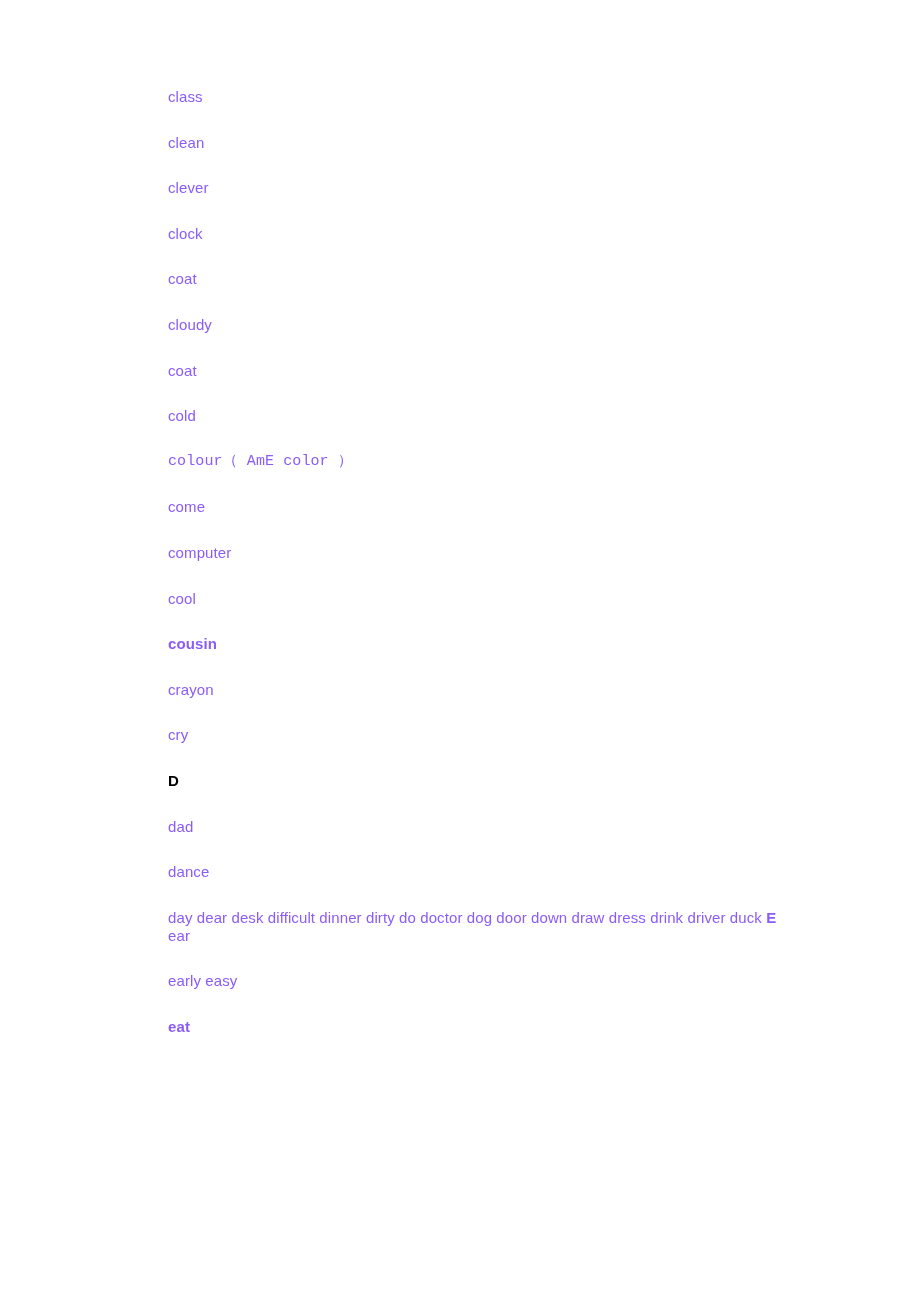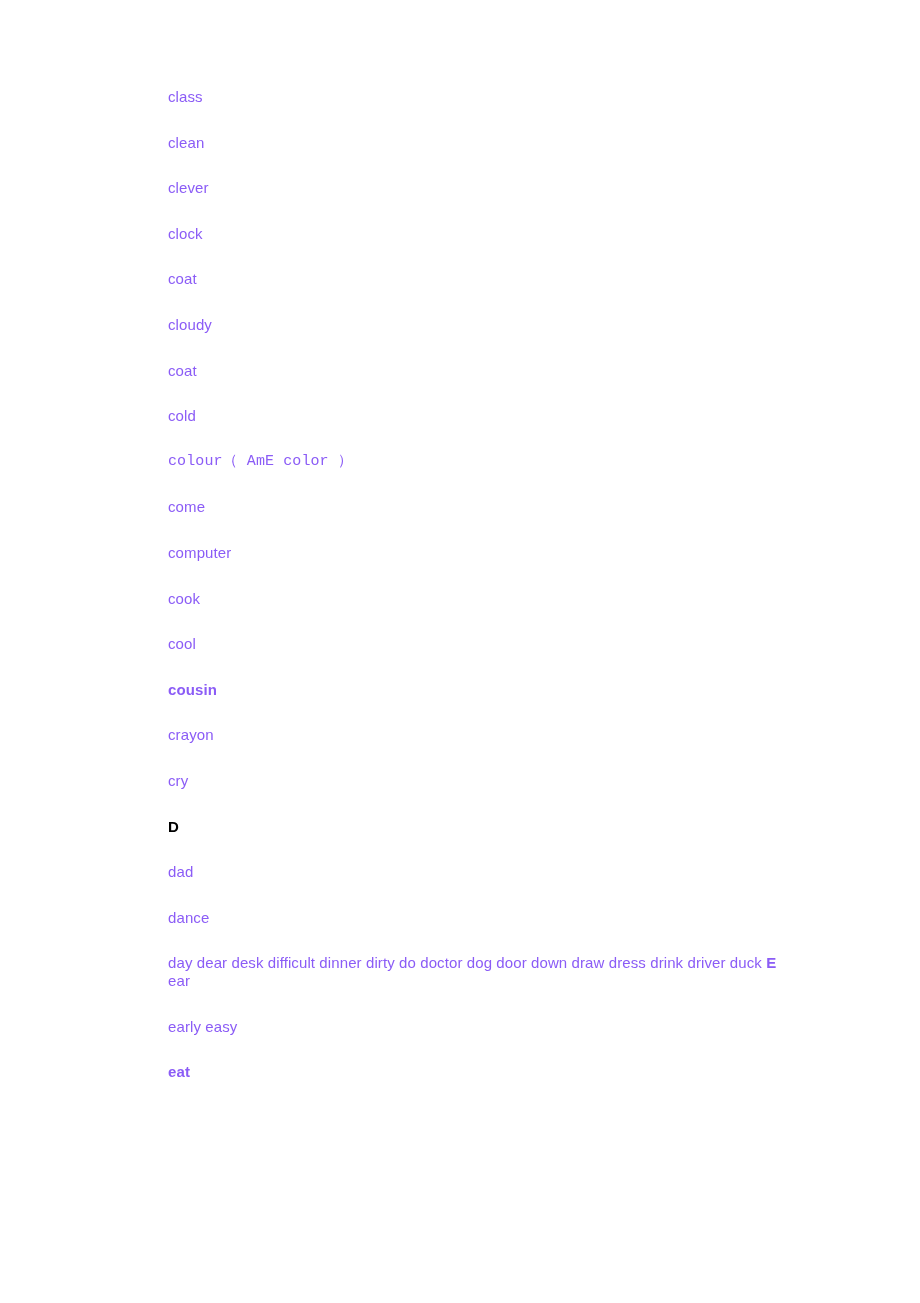--- a/index.html
+++ b/index.html
@@ -71,21 +71,20 @@
     <p class="line">clean</p>
     <p class="line">clever</p>
     <p class="line">clock</p>
     <p class="line">coat</p>
     <p class="line">cloudy</p>
     <p class="line">coat</p>
     <p class="line">cold</p>
     <p class="line paren">colour（ AmE color ）</p>
     <p class="line">come</p>
     <p class="line">computer</p>
-    <p class="line">cook</p>
     <p class="line">cool</p>
     <p class="line bold">cousin</p>
     <p class="line">crayon</p>
     <p class="line">cry</p>
 
     <p class="heading">D</p>
 
     <p class="line">dad</p>
     <p class="line">dance</p>
 

